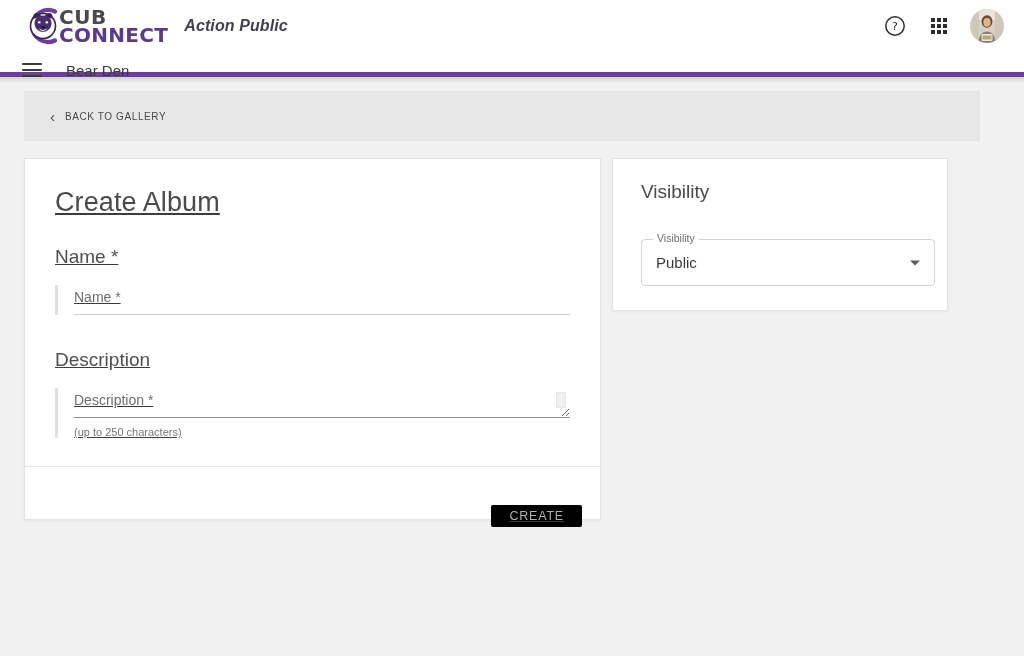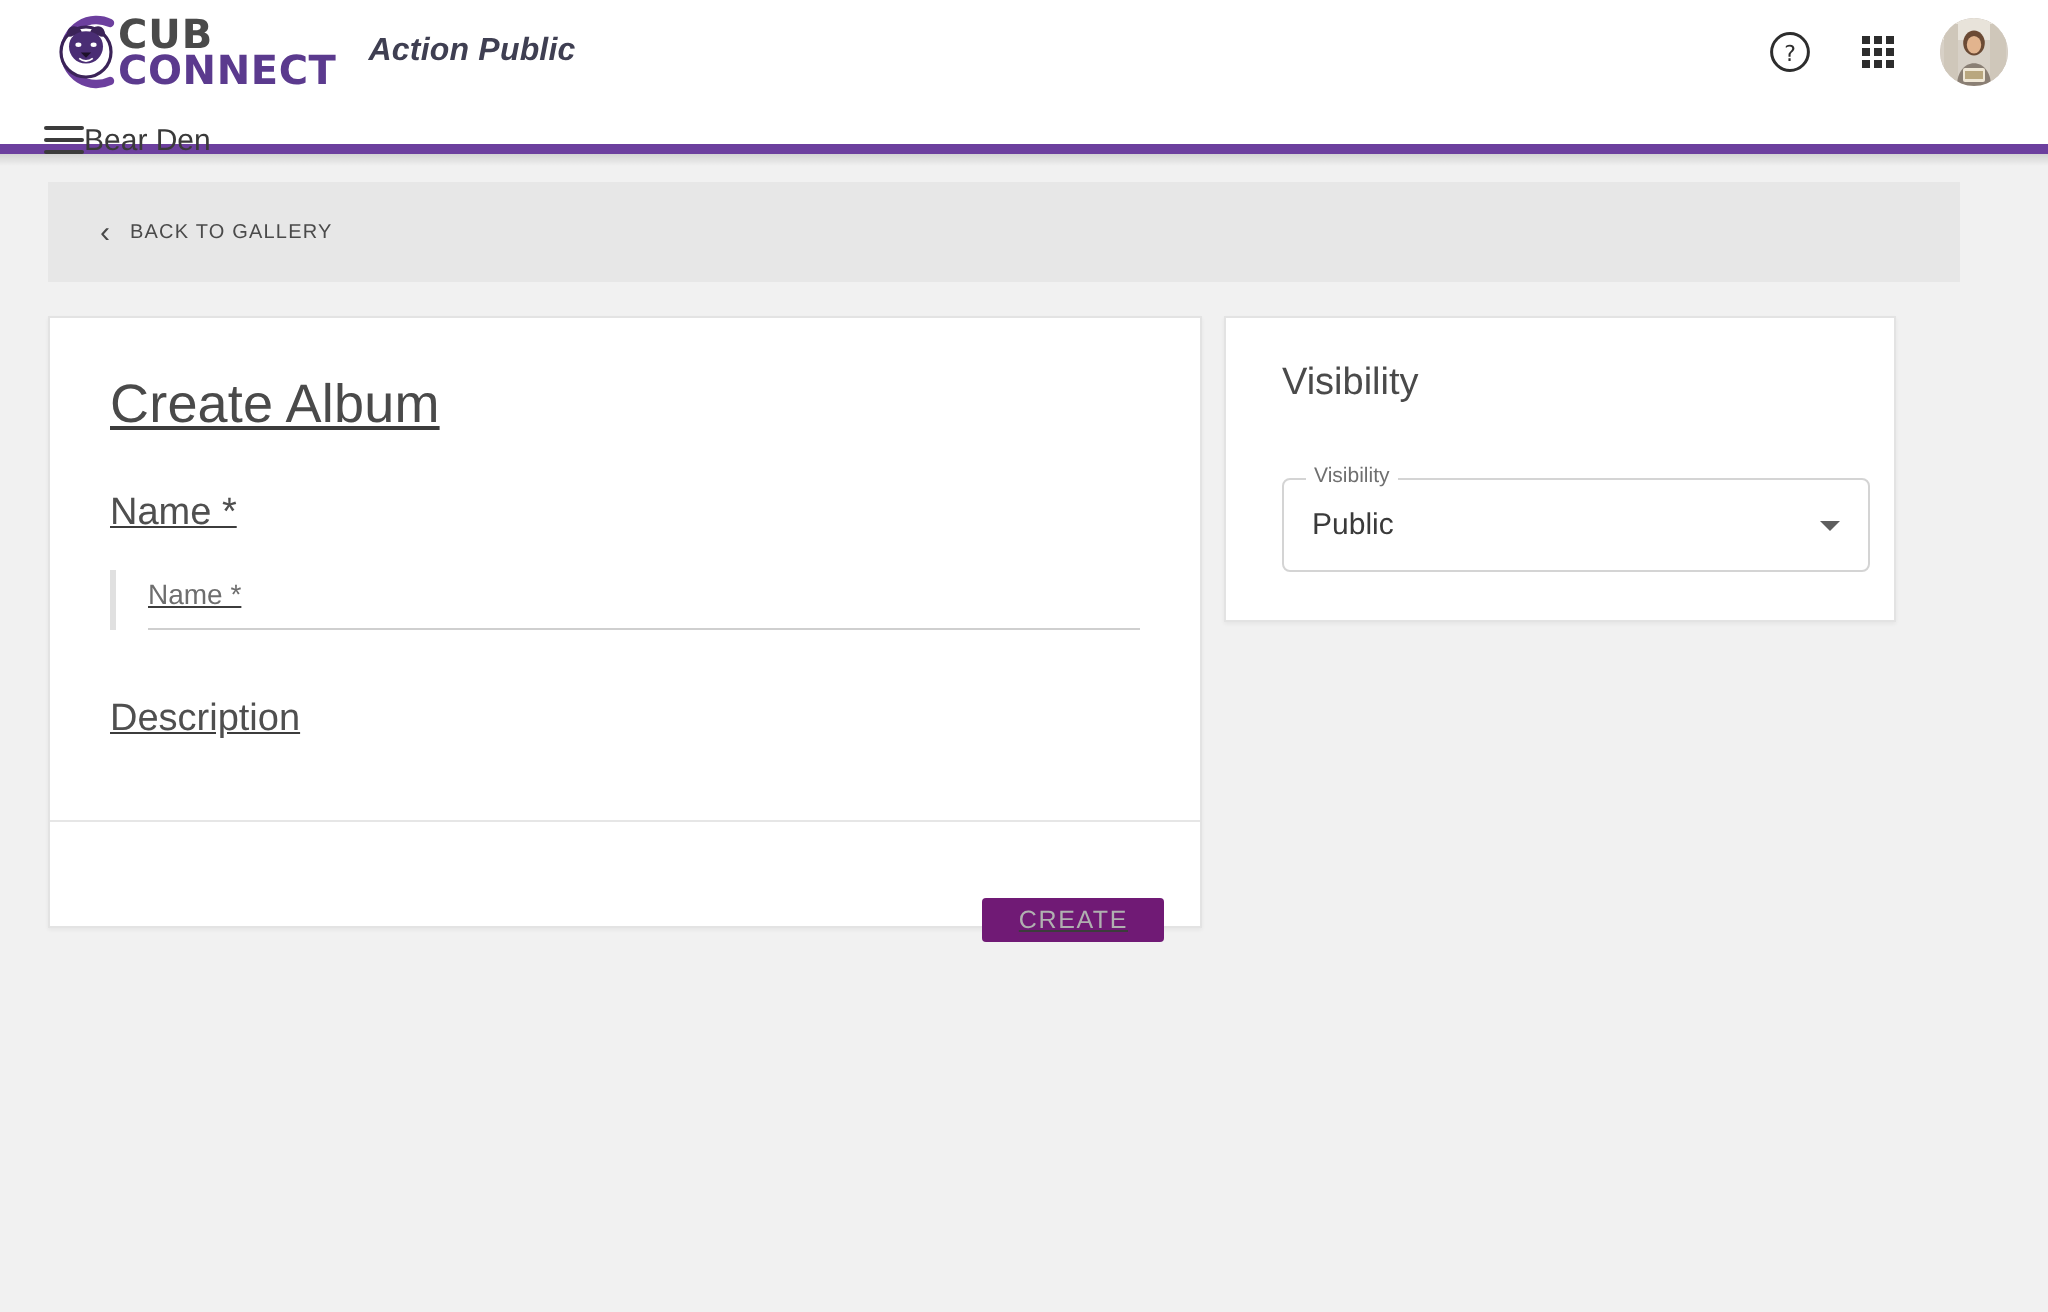--- a/index.html
+++ b/index.html
@@ -117,21 +117,21 @@
     background: #cfc6bd;
     position: relative;
     flex: 0 0 auto;
   }
 
   .header-bottom {
     height: 36px;
     display: flex;
     align-items: center;
     padding: 0 22px;
-    gap: 0;
+    gap: 24px;
   }
 
   .hamburger {
     width: 20px;
     height: 14px;
     display: flex;
     flex-direction: column;
     justify-content: space-between;
     cursor: pointer;
   }
@@ -300,21 +300,21 @@
   .card-footer {
     border-top: 1px solid #e6e6e6;
     height: 53px;
     display: flex;
     align-items: center;
     justify-content: flex-end;
     padding: 0 18px;
   }
 
   .btn-create {
-    background: #701a75;
+    background: #000000;
     color: #b0b0b0;
     border: none;
     font-family: "Liberation Sans", sans-serif;
     font-size: 12.5px;
     letter-spacing: 0.8px;
     padding: 4px 18px;
     border-radius: 2px;
     cursor: default;
     margin-top: 45px;
   }
@@ -475,20 +475,30 @@
 
         <div class="field-label">Name *</div>
         <div class="field-group">
           <div class="field-bar"></div>
           <div class="field-control">
             <input class="mat-input" type="text" placeholder="Name *" style="">
           </div>
         </div>
 
         <div class="field-label">Description</div>
+        <div class="field-group">
+          <div class="field-bar"></div>
+          <div class="field-control">
+            <div class="textarea-wrap">
+              <textarea class="mat-textarea" placeholder="Description *" style=""></textarea>
+              <div class="resize-grip"></div>
+            </div>
+            <div class="hint">(up to 250 characters)</div>
+          </div>
+        </div>
 
       </div>
 
       <div class="card-footer">
         <button class="btn-create" disabled="">CREATE</button>
       </div>
     </section>
 
     <aside class="card visibility-card">
       <h2 class="panel-title">Visibility</h2>

